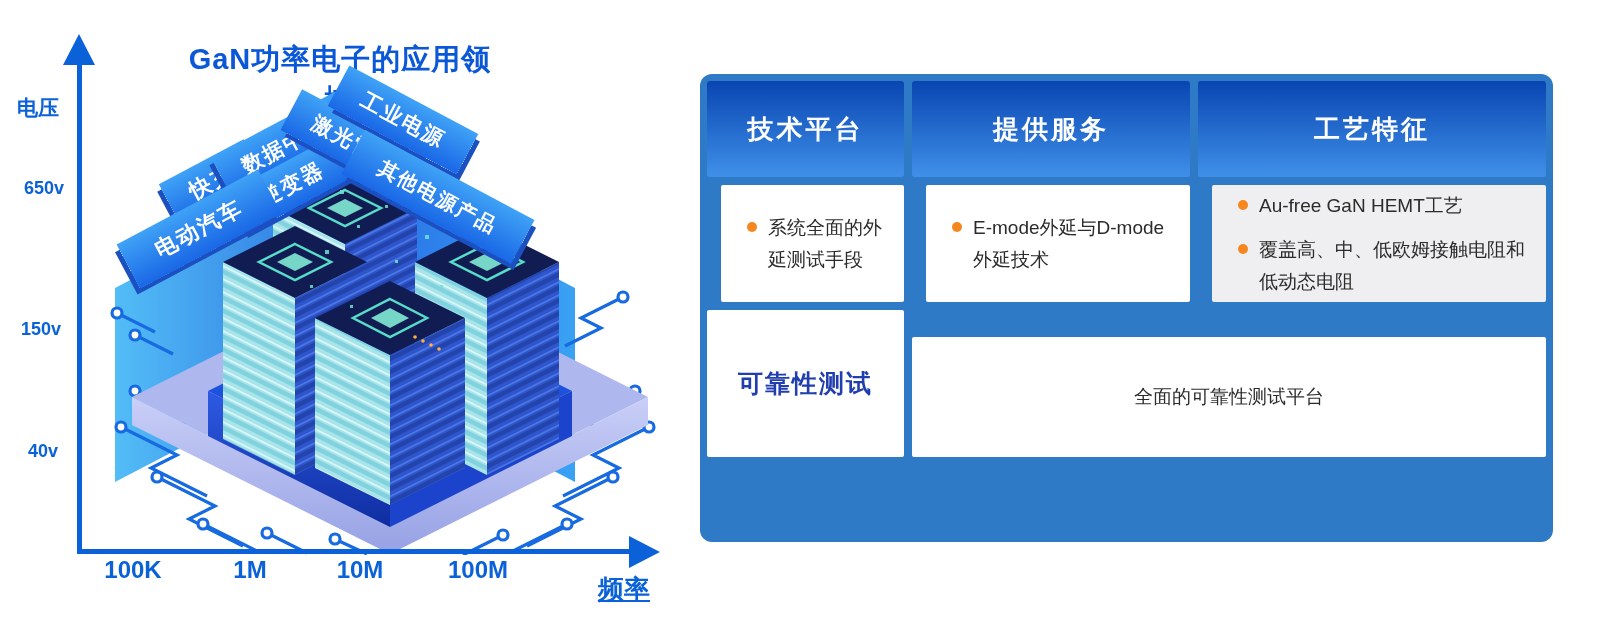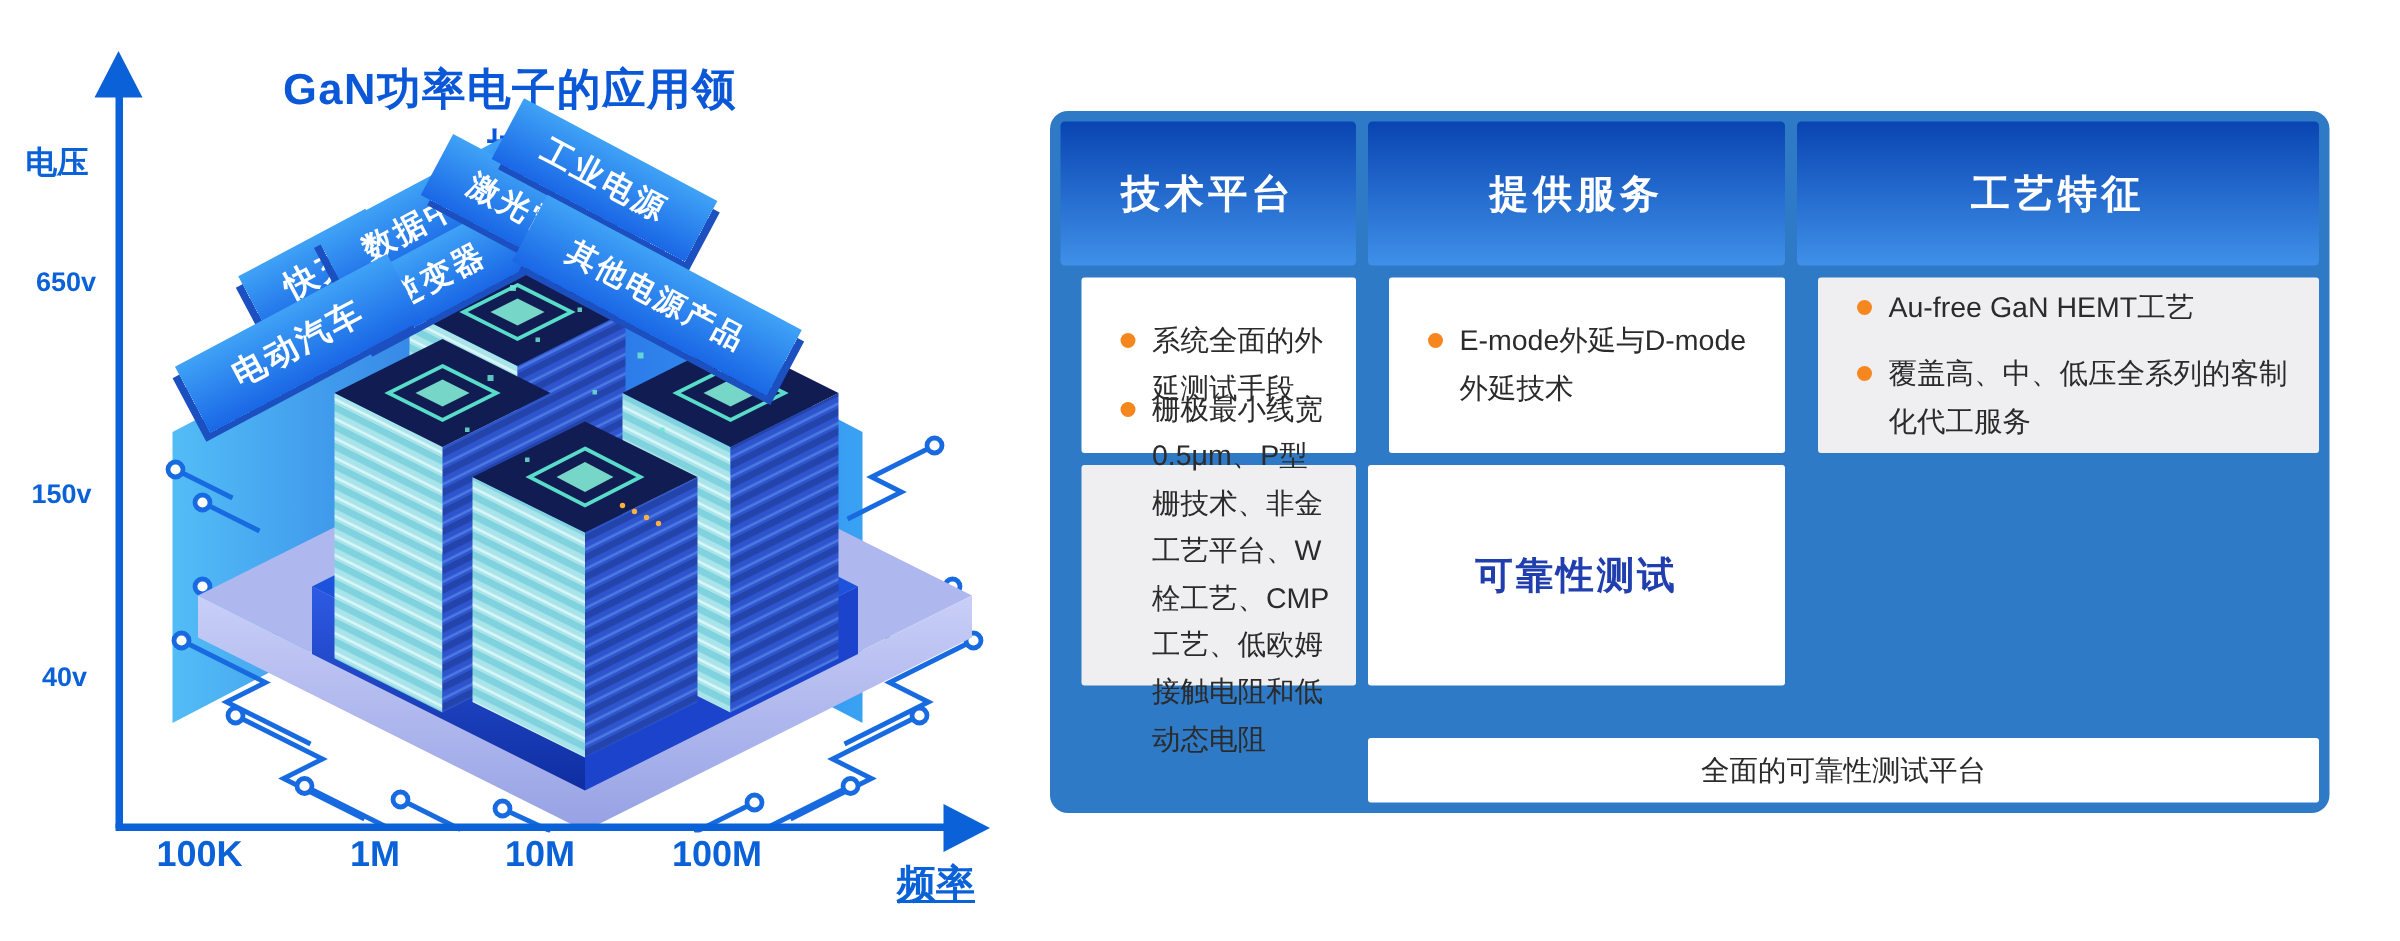--- a/index.html
+++ b/index.html
@@ -247,27 +247,21 @@
       </div>
     </div>
 
     <div class="cell alt body-cell">
       <div class="bullet">
         <span class="dot"></span>
         <span>Au-free GaN HEMT工艺</span>
       </div>
       <div class="bullet">
         <span class="dot"></span>
-        <span>覆盖高、中、低压全系列的客制化代工服务</span>
-      </div>
-    </div>
-    <div class="cell alt body-cell">
-      <div class="bullet">
-        <span class="dot"></span>
-        <span>栅极最小线宽0.5μm、P型栅技术、非金工艺平台、W栓工艺、CMP工艺、低欧姆接触电阻和低动态电阻</span>
+        <span>覆盖高、中、低欧姆接触电阻和低动态电阻</span>
       </div>
     </div>
 
     <div class="cell plat">可靠性测试</div>
     <div class="cell merged">全面的可靠性测试平台</div>
   </section>
 
 </div>
 
 </body></html>

